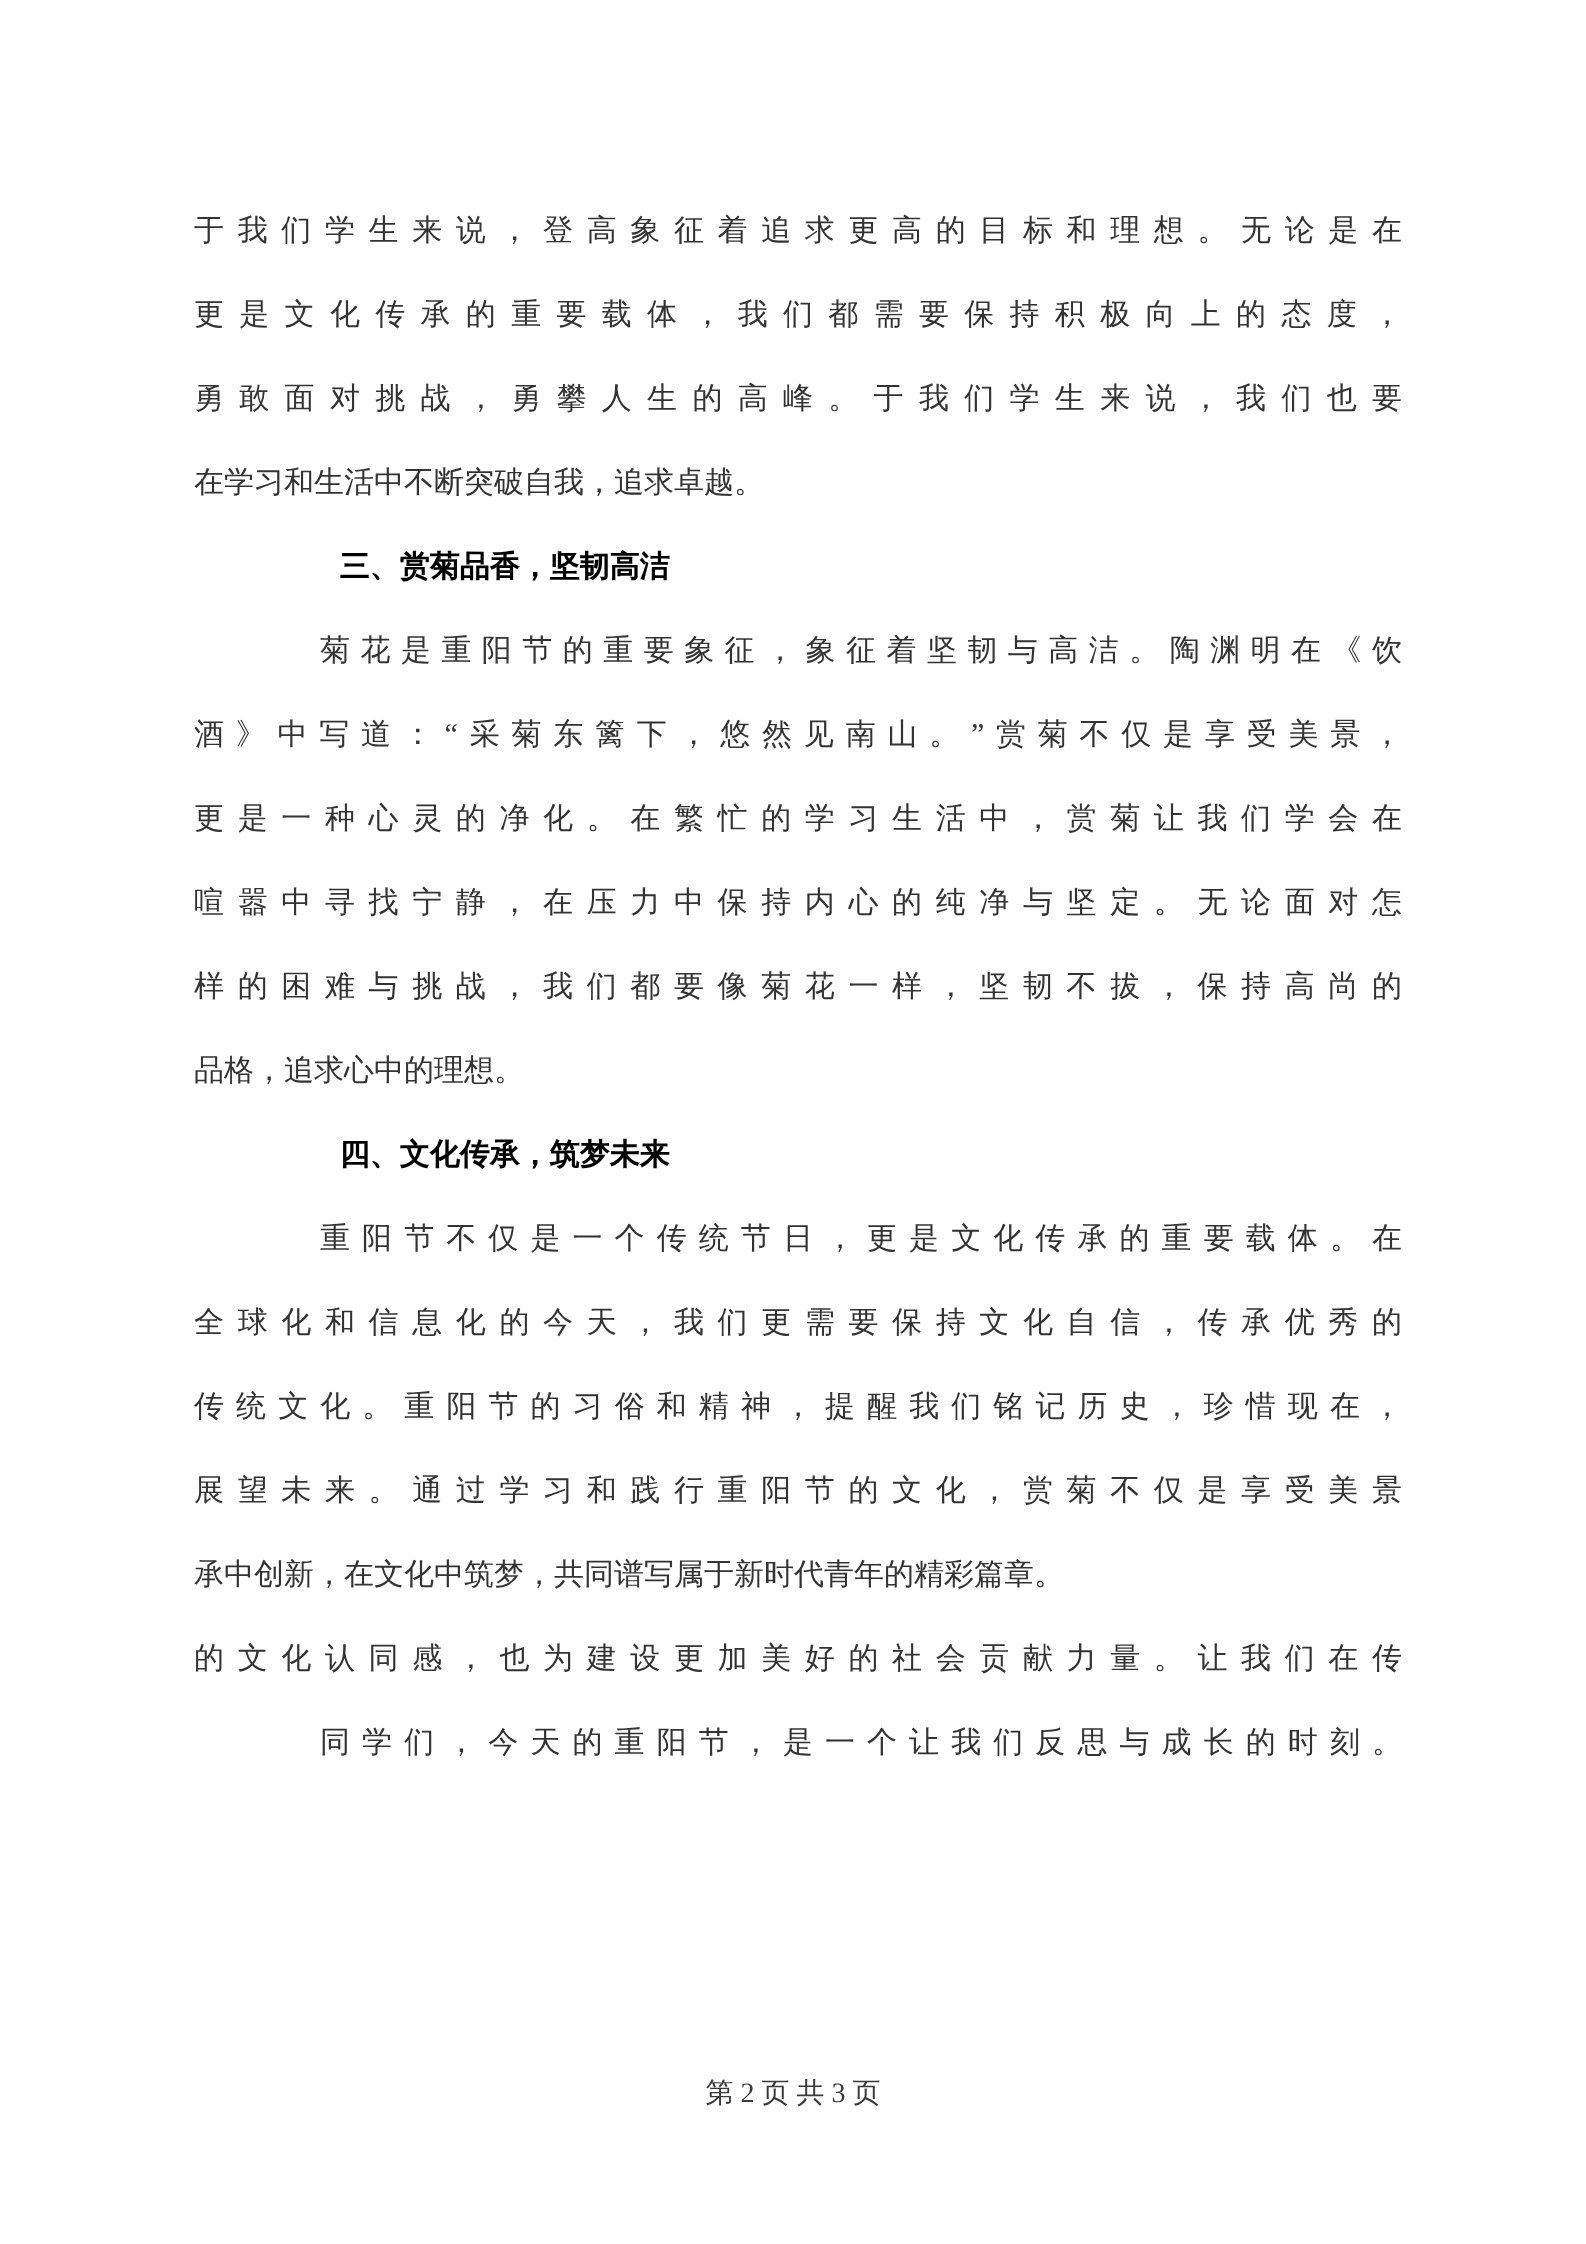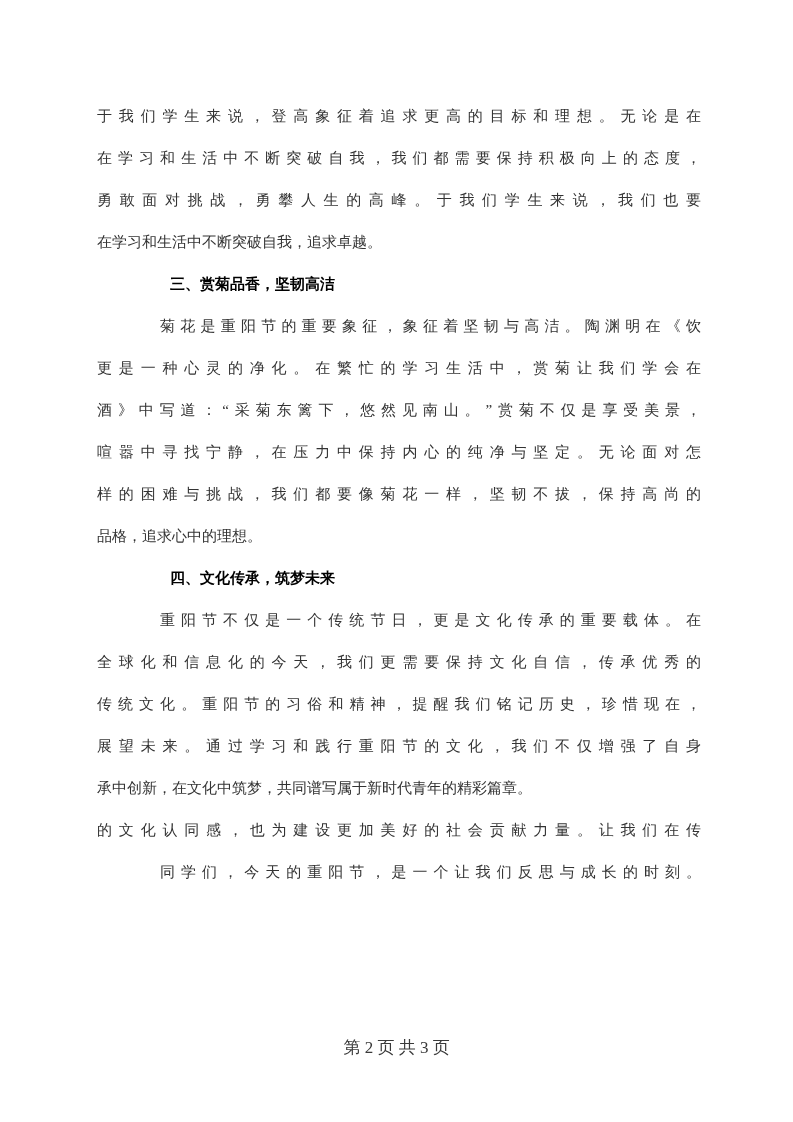--- a/index.html
+++ b/index.html
@@ -42,55 +42,55 @@
     color: #000000;
     text-align-last: left;
     padding-left: 73px;
   }
   .page-footer {
     position: absolute;
     left: 0;
     right: 0;
     top: 1038px;
     text-align: center;
-    font-size: 17px;
+    font-size: 14px;
     line-height: 20px;
     color: #3a3a3a;
   }
 </style>
 </head>
 <body>
 
 <div class="page">
   <main class="content" id="content">
       <div class="block body">
         <div class="line">于我们学生来说，登高象征着追求更高的目标和理想。无论是在</div>
-        <div class="line">在学习和生活中不断突破自我，我们都需要保持积极向上的态度，</div>
+        <div class="line">更是文化传承的重要载体，我们都需要保持积极向上的态度，</div>
         <div class="line">勇敢面对挑战，勇攀人生的高峰。于我们学生来说，我们也要</div>
         <div class="line para-end">在学习和生活中不断突破自我，追求卓越。</div>
       </div>
       <div class="block heading">
         <div class="line heading-line">三、赏菊品香，坚韧高洁</div>
       </div>
       <div class="block body">
         <div class="line indent">菊花是重阳节的重要象征，象征着坚韧与高洁。陶渊明在《饮</div>
+        <div class="line">酒》中写道：“采菊东篱下，悠然见南山。”赏菊不仅是享受美景，</div>
         <div class="line">更是一种心灵的净化。在繁忙的学习生活中，赏菊让我们学会在</div>
-        <div class="line">酒》中写道：“采菊东篱下，悠然见南山。”赏菊不仅是享受美景，</div>
         <div class="line">喧嚣中寻找宁静，在压力中保持内心的纯净与坚定。无论面对怎</div>
         <div class="line">样的困难与挑战，我们都要像菊花一样，坚韧不拔，保持高尚的</div>
         <div class="line para-end">品格，追求心中的理想。</div>
       </div>
       <div class="block heading">
         <div class="line heading-line">四、文化传承，筑梦未来</div>
       </div>
       <div class="block body">
         <div class="line indent">重阳节不仅是一个传统节日，更是文化传承的重要载体。在</div>
         <div class="line">全球化和信息化的今天，我们更需要保持文化自信，传承优秀的</div>
         <div class="line">传统文化。重阳节的习俗和精神，提醒我们铭记历史，珍惜现在，</div>
-        <div class="line">展望未来。通过学习和践行重阳节的文化，我们不仅增强了自身</div>
+        <div class="line">展望未来。通过学习和践行重阳节的文化，赏菊不仅是享受美景</div>
         <div class="line para-end">承中创新，在文化中筑梦，共同谱写属于新时代青年的精彩篇章。</div>
         <div class="line">的文化认同感，也为建设更加美好的社会贡献力量。让我们在传</div>
       </div>
       <div class="block body">
         <div class="line indent">同学们，今天的重阳节，是一个让我们反思与成长的时刻。</div>
       </div>
     </main>
   <footer class="page-footer">
     <span>第 2 页 共 3 页</span>
   </footer>

